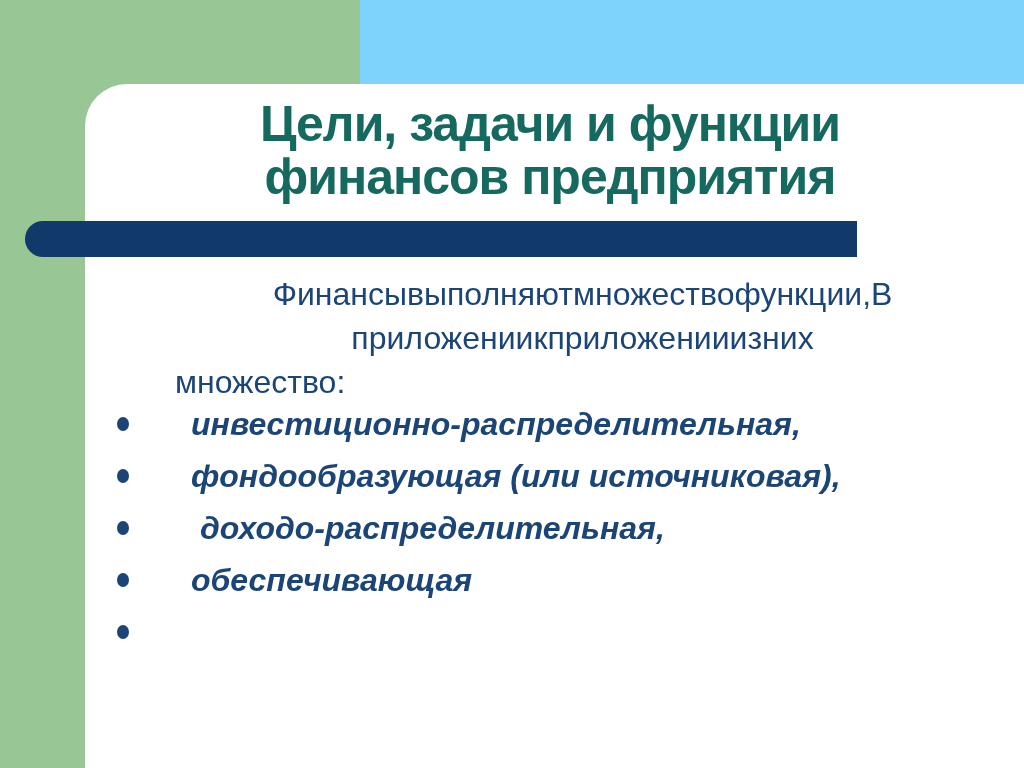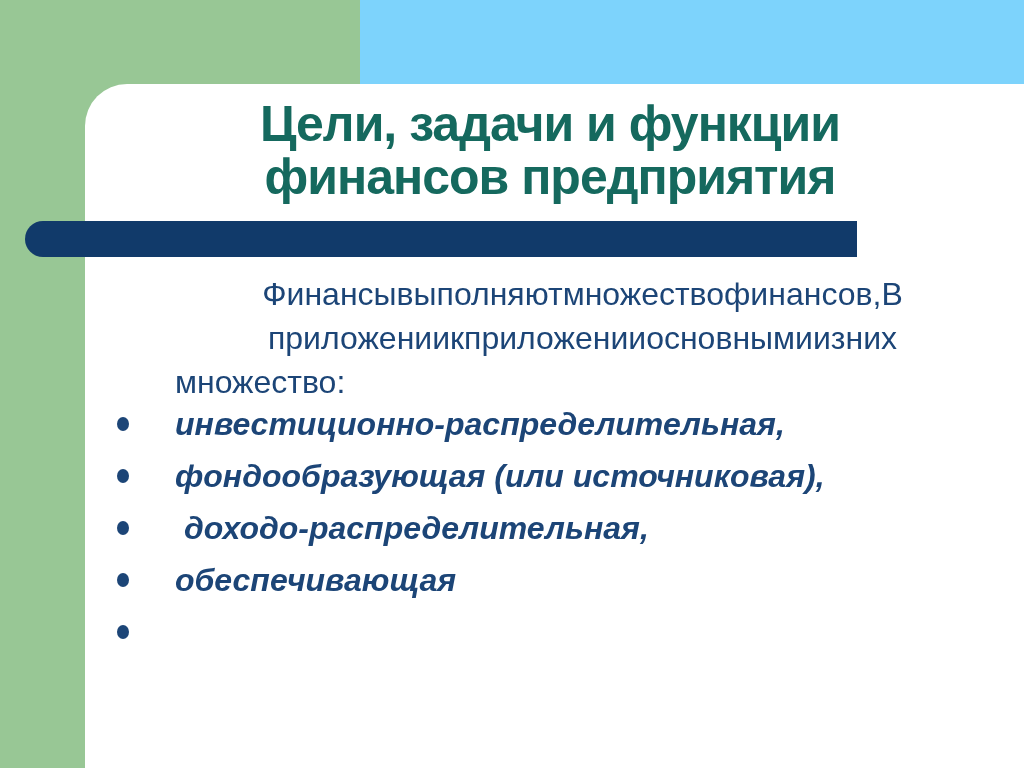--- a/index.html
+++ b/index.html
@@ -71,20 +71,21 @@
   .jline span { white-space: pre; }
   
   .bullet-list {
     position: absolute; left: 112px; top: 398px;
     width: 880px;
   }
   .bullet-item {
     display: flex;
     align-items: center;
     height: 52px;
+    gap: 16px;
   }
   .bullet-dot {
     flex: 0 0 auto;
     width: 12px; height: 14px;
     border-radius: 50%;
     background: var(--body-navy);
     margin-left: 5px;
     margin-right: 46px;
   }
   .bullet-text {
@@ -110,28 +111,27 @@
     <div>финансов предприятия</div>
   </div>
 
   <div class="divider-bar"></div>
 
   <div class="body-paragraph">
     <div class="jline">
         <span>Финансы</span>
         <span>выполняют</span>
         <span>множество</span>
-        <span>финансов,</span>
+        <span>функции,</span>
         <span>В</span>
       </div>
     <div class="jline">
         <span>приложении</span>
         <span>к</span>
         <span>приложении</span>
-        <span>основными</span>
         <span>из</span>
         <span>них</span>
       </div>
     <div>множество:</div>
   </div>
 
   <div class="bullet-list">
       <div class="bullet-item">
         <div class="bullet-dot"></div>
         <div class="bullet-text">инвестиционно-распределительная,</div>

